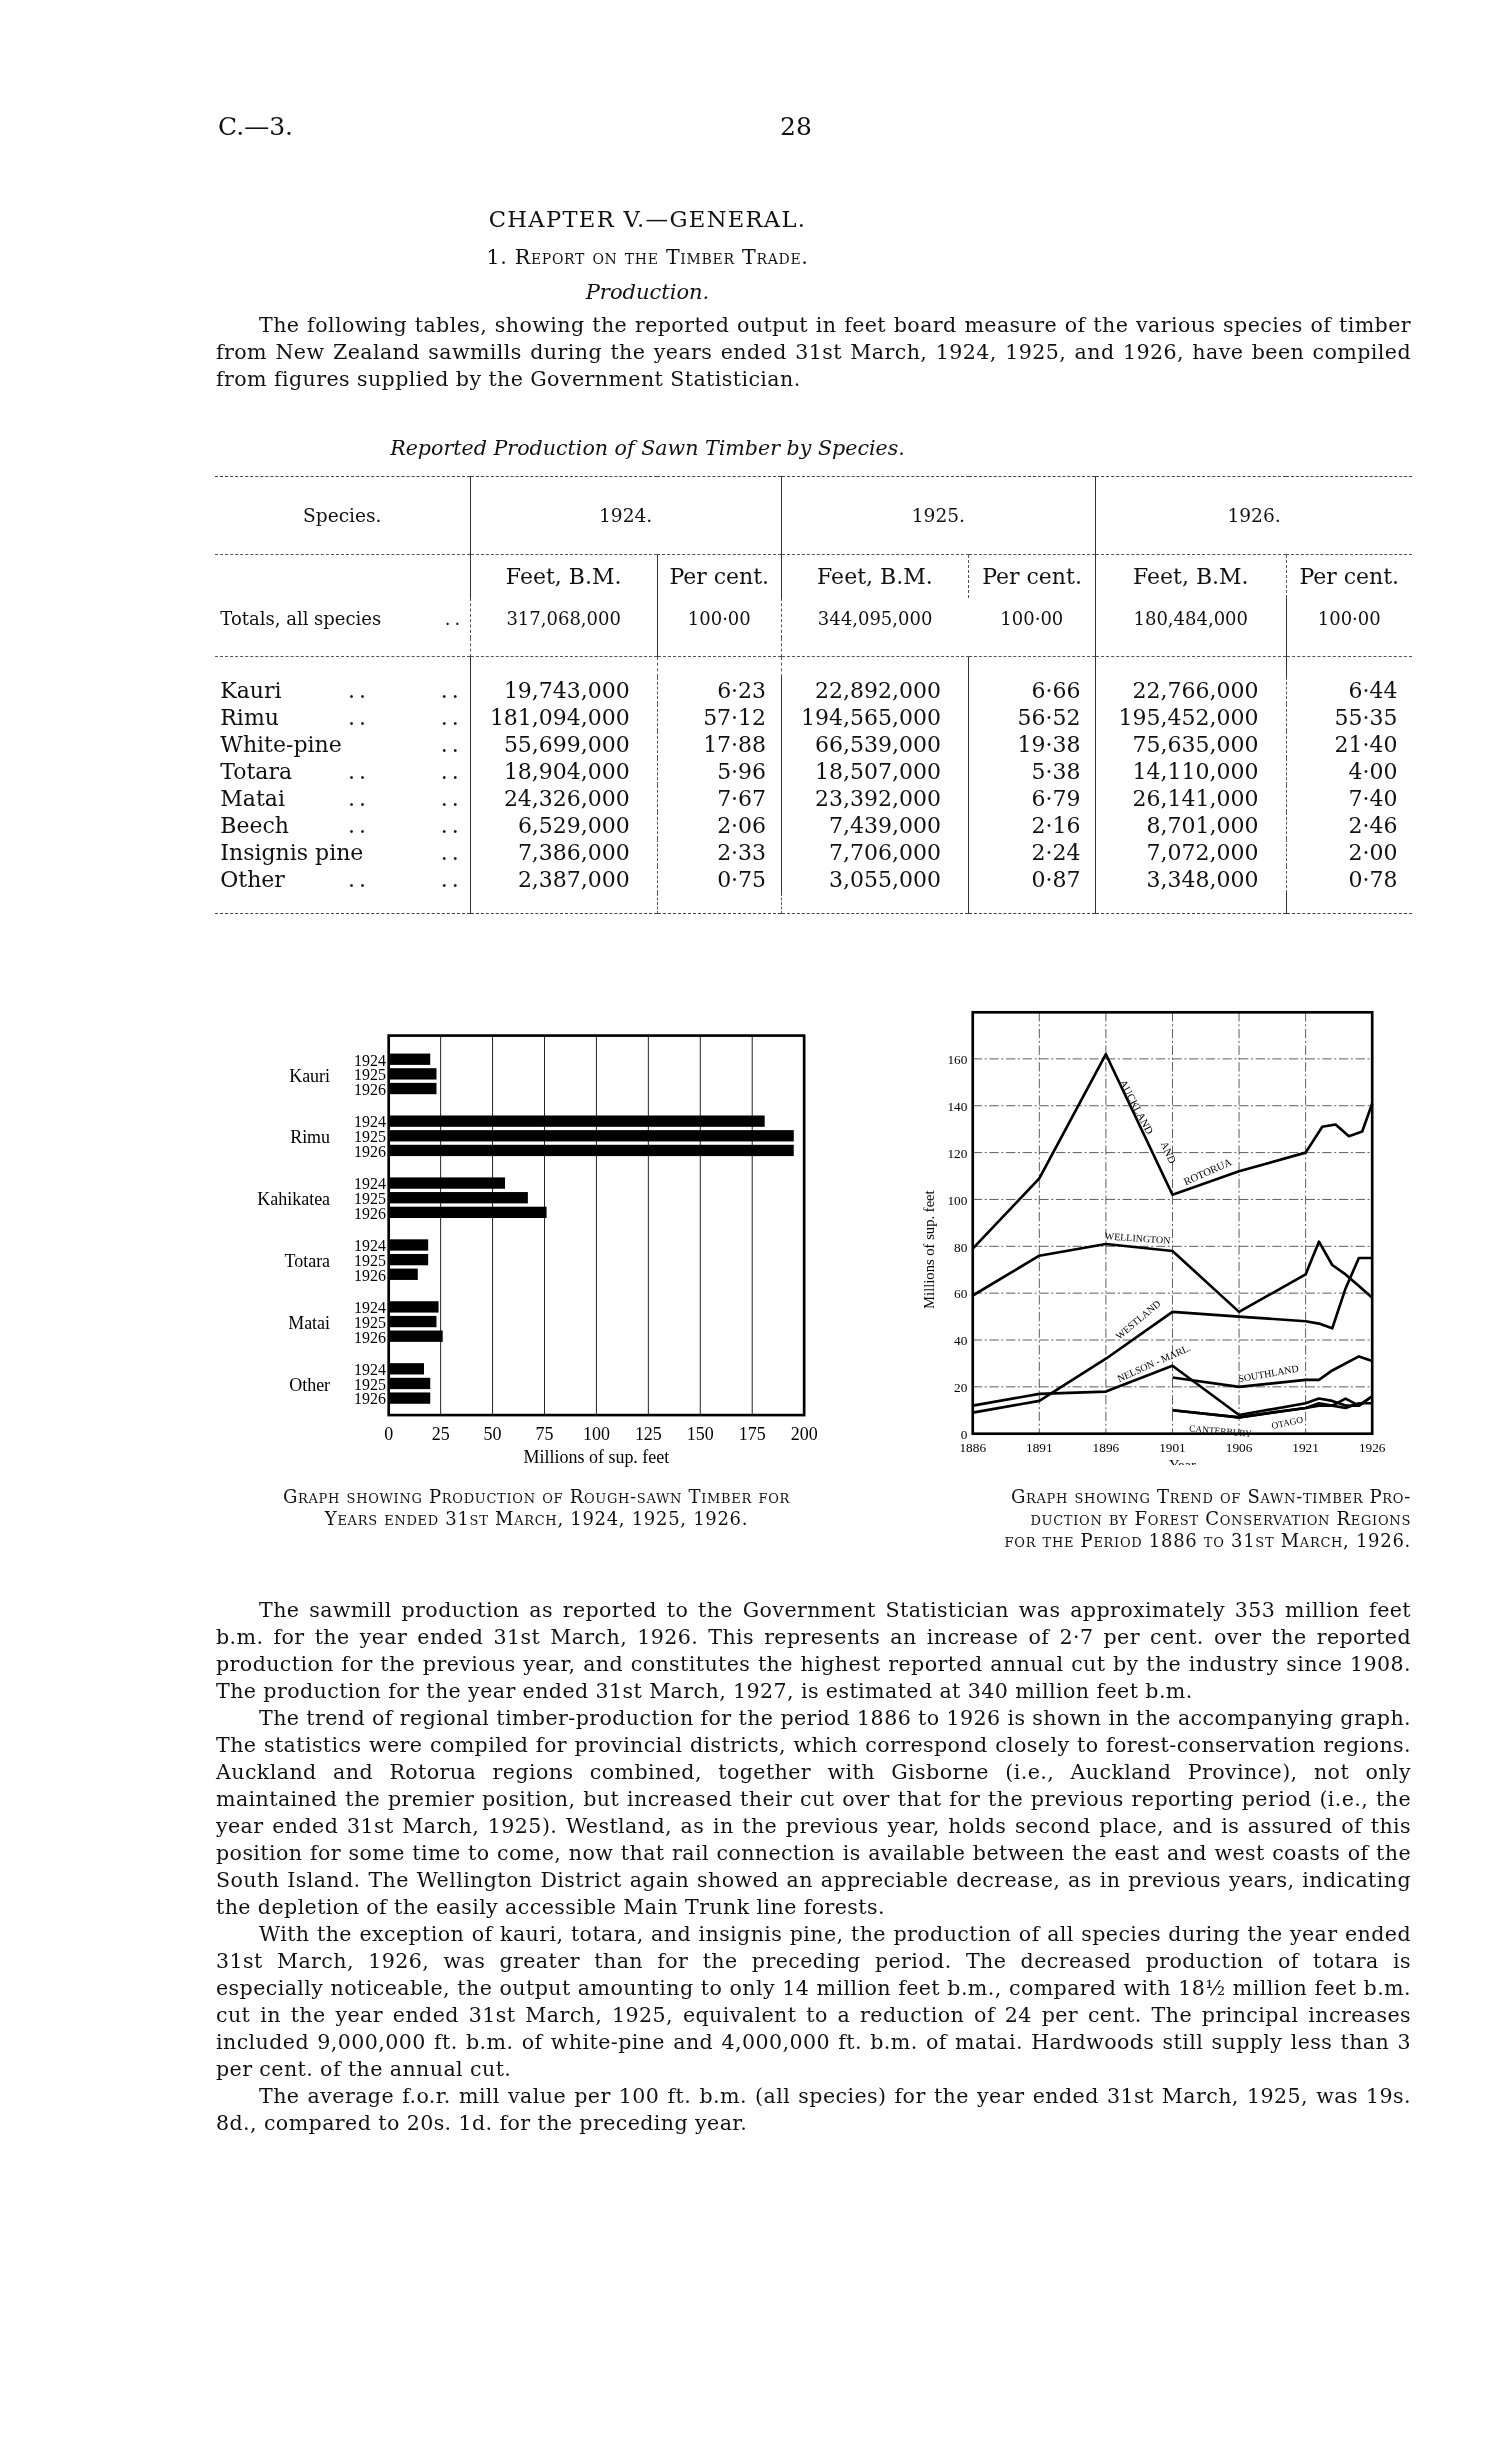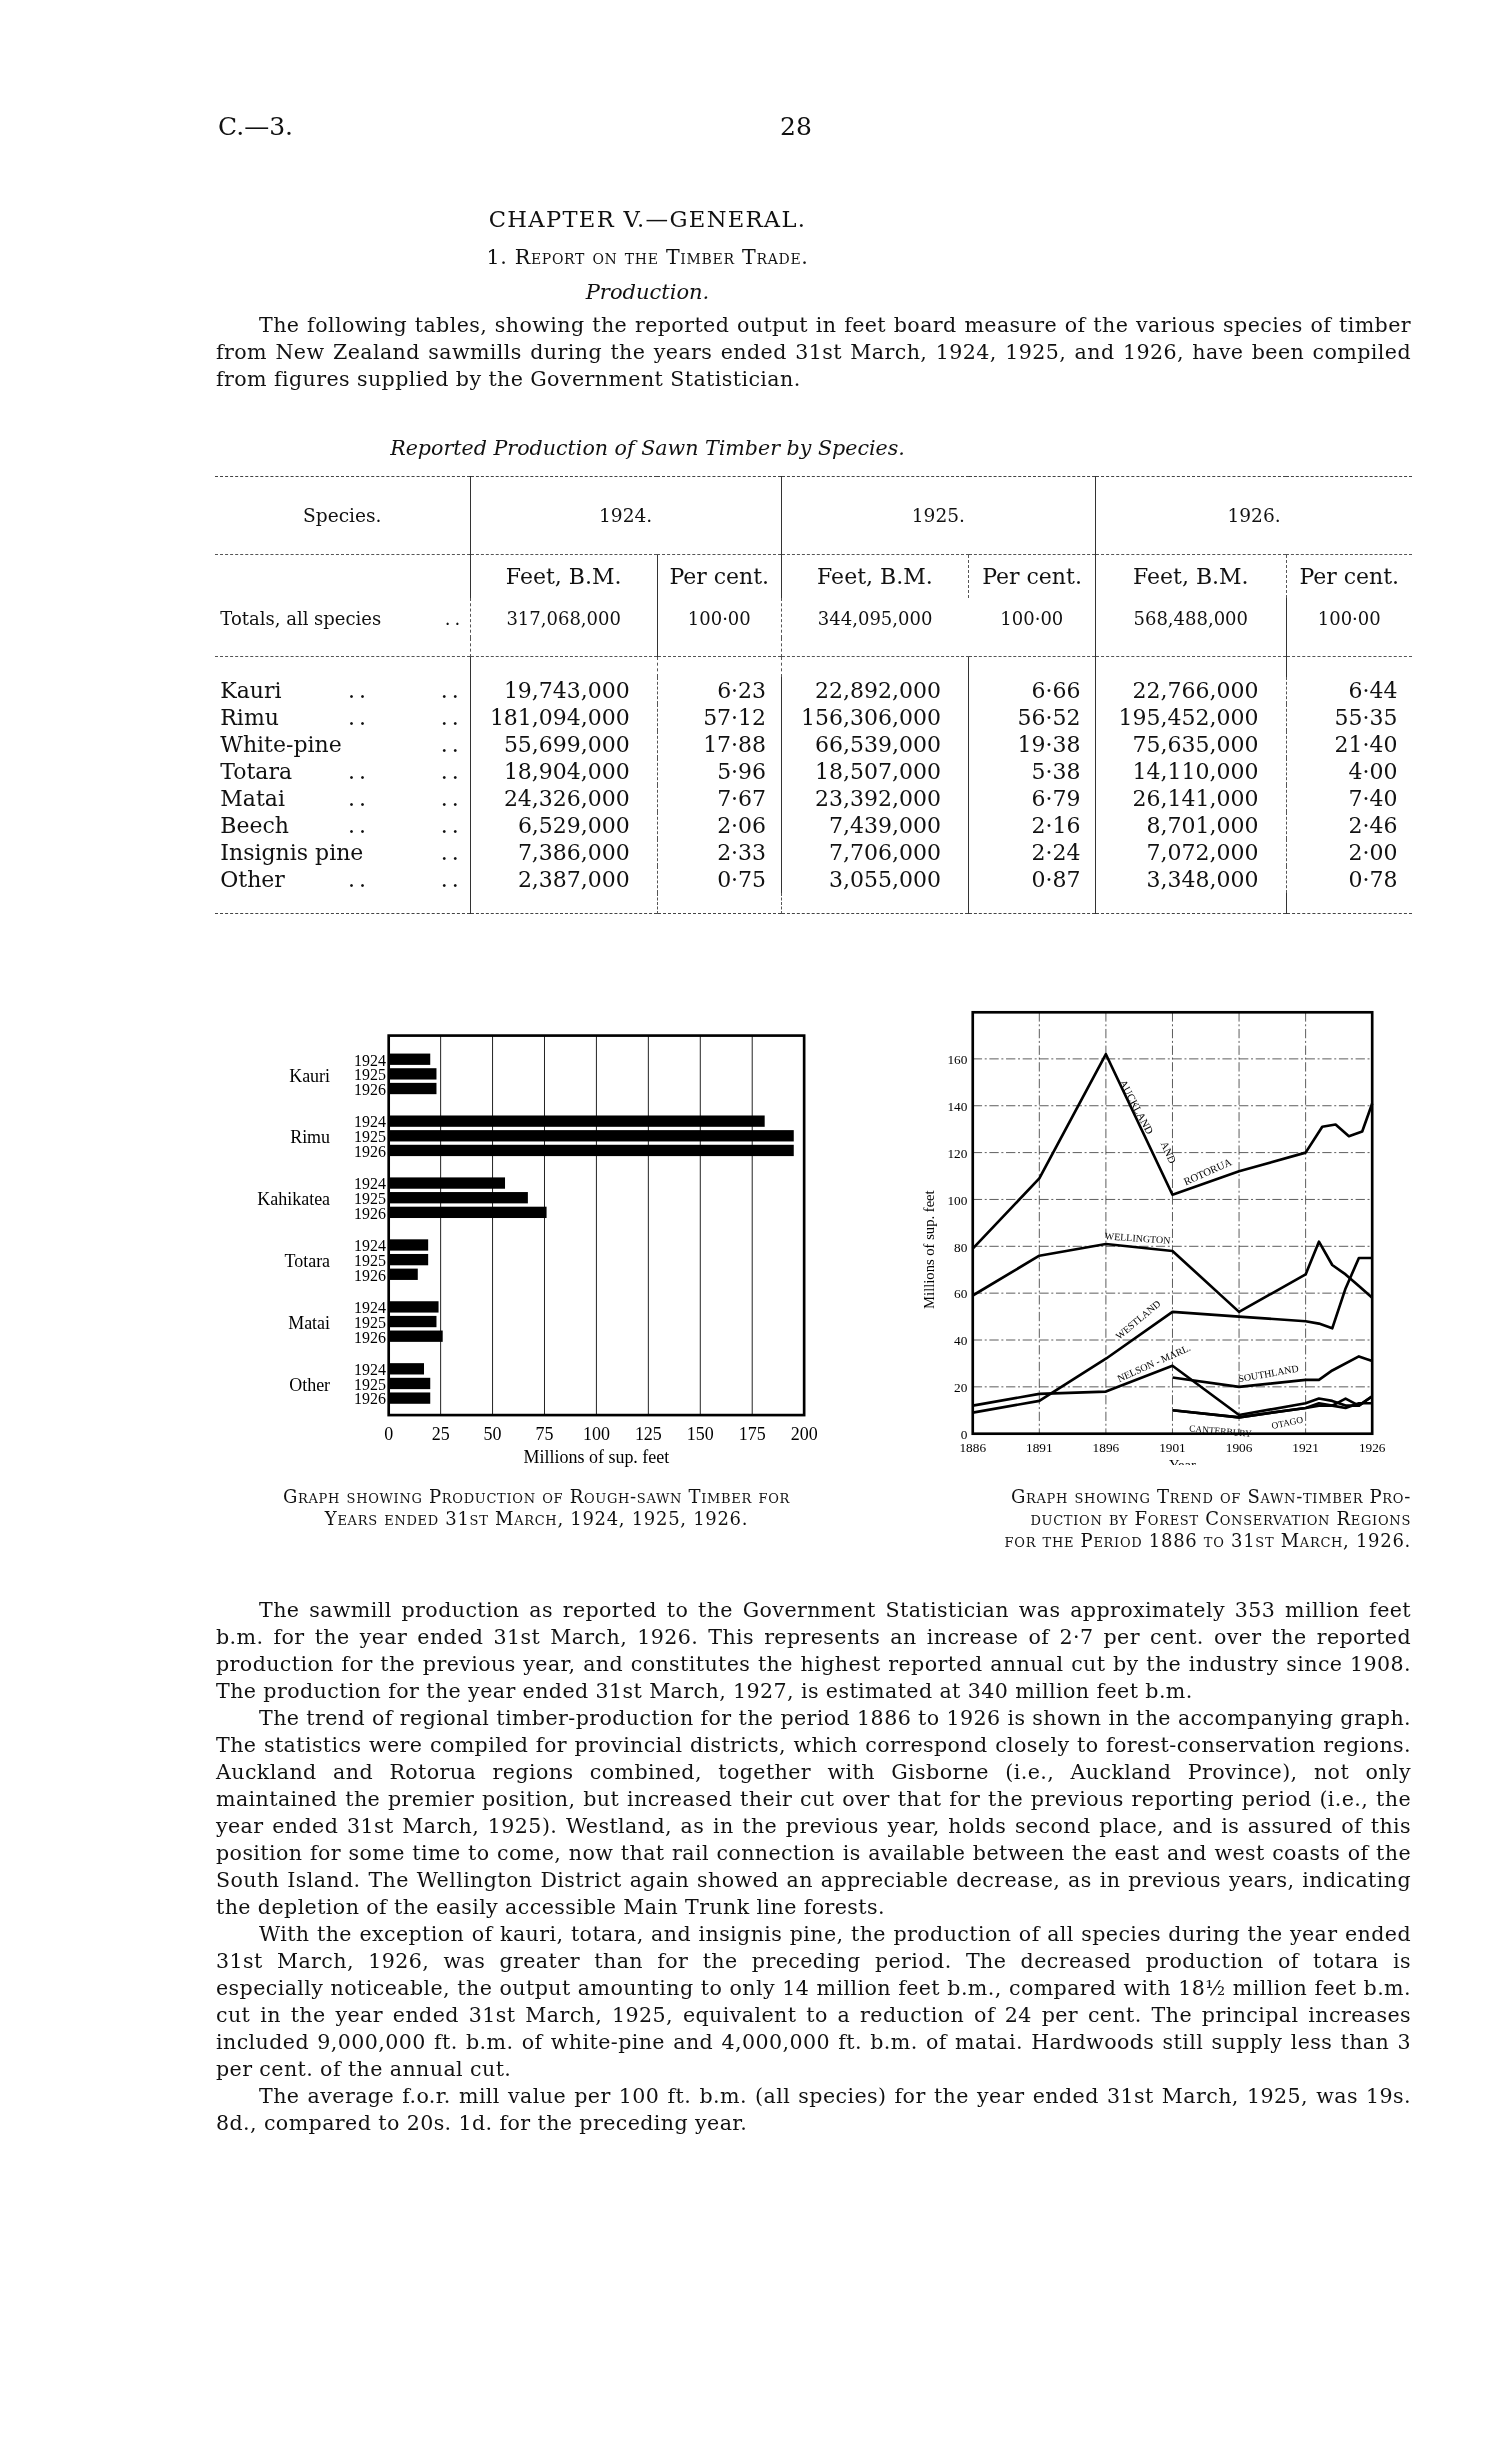--- a/index.html
+++ b/index.html
@@ -73,21 +73,21 @@
     <th class="ctr vld">Per cent.</th>
     <th class="ctr vl">Feet, B.M.</th>
     <th class="ctr vld">Per cent.</th>
   </tr>
   <tr class="tot-row">
     <td><span>Totals, all species</span><span class="dots" style="float:right">..</span></td>
     <td class="ctr vld">317,068,000</td>
     <td class="ctr vl">100·00</td>
     <td class="ctr vld">344,095,000</td>
     <td class="ctr">100·00</td>
-    <td class="ctr vl">568,488,000</td>
+    <td class="ctr vl">180,484,000</td>
     <td class="ctr vl">100·00</td>
   </tr>
   <tr style="height:18.6px">
         <td></td>
         <td class="vld"></td>
         <td class="vl"></td>
         <td class="vld"></td>
         <td></td>
         <td class="vl"></td>
         <td class="vl"></td>
@@ -112,21 +112,21 @@
         <td class="num vld" style="padding-right: 14.6px;">6·23</td>
         <td class="num vl" style="padding-right: 27px;">22,892,000</td>
         <td class="num vl" style="padding-right: 14.6px;">6·66</td>
         <td class="num vl" style="padding-right: 27px;">22,766,000</td>
         <td class="num vld" style="padding-right: 14.6px;">6·44</td>
       </tr>
       <tr class="spec-row">
         <td style="position: relative;"><span>Rimu</span><span class="dots" style="position: absolute; left: 133px;">..</span><span class="dots" style="position: absolute; right: 6.7px;">..</span></td>
         <td class="num vl" style="padding-right: 27px;">181,094,000</td>
         <td class="num vld" style="padding-right: 14.6px;">57·12</td>
-        <td class="num vl" style="padding-right: 27px;">156,306,000</td>
+        <td class="num vl" style="padding-right: 27px;">194,565,000</td>
         <td class="num vl" style="padding-right: 14.6px;">56·52</td>
         <td class="num vl" style="padding-right: 27px;">195,452,000</td>
         <td class="num vld" style="padding-right: 14.6px;">55·35</td>
       </tr>
       <tr class="spec-row">
         <td style="position: relative;"><span>White-pine</span><span class="dots" style="position: absolute; left: 133px;"></span><span class="dots" style="position: absolute; right: 6.7px;">..</span></td>
         <td class="num vl" style="padding-right: 27px;">55,699,000</td>
         <td class="num vld" style="padding-right: 14.6px;">17·88</td>
         <td class="num vl" style="padding-right: 27px;">66,539,000</td>
         <td class="num vl" style="padding-right: 14.6px;">19·38</td>

